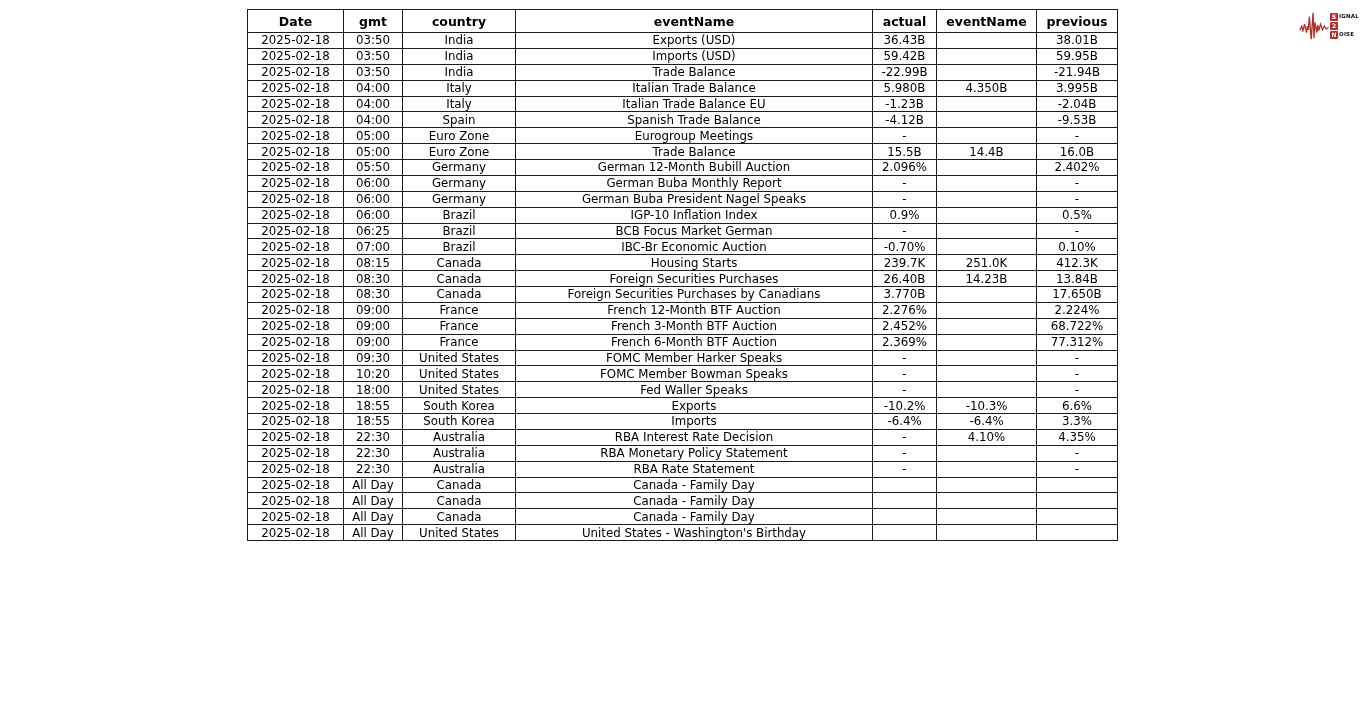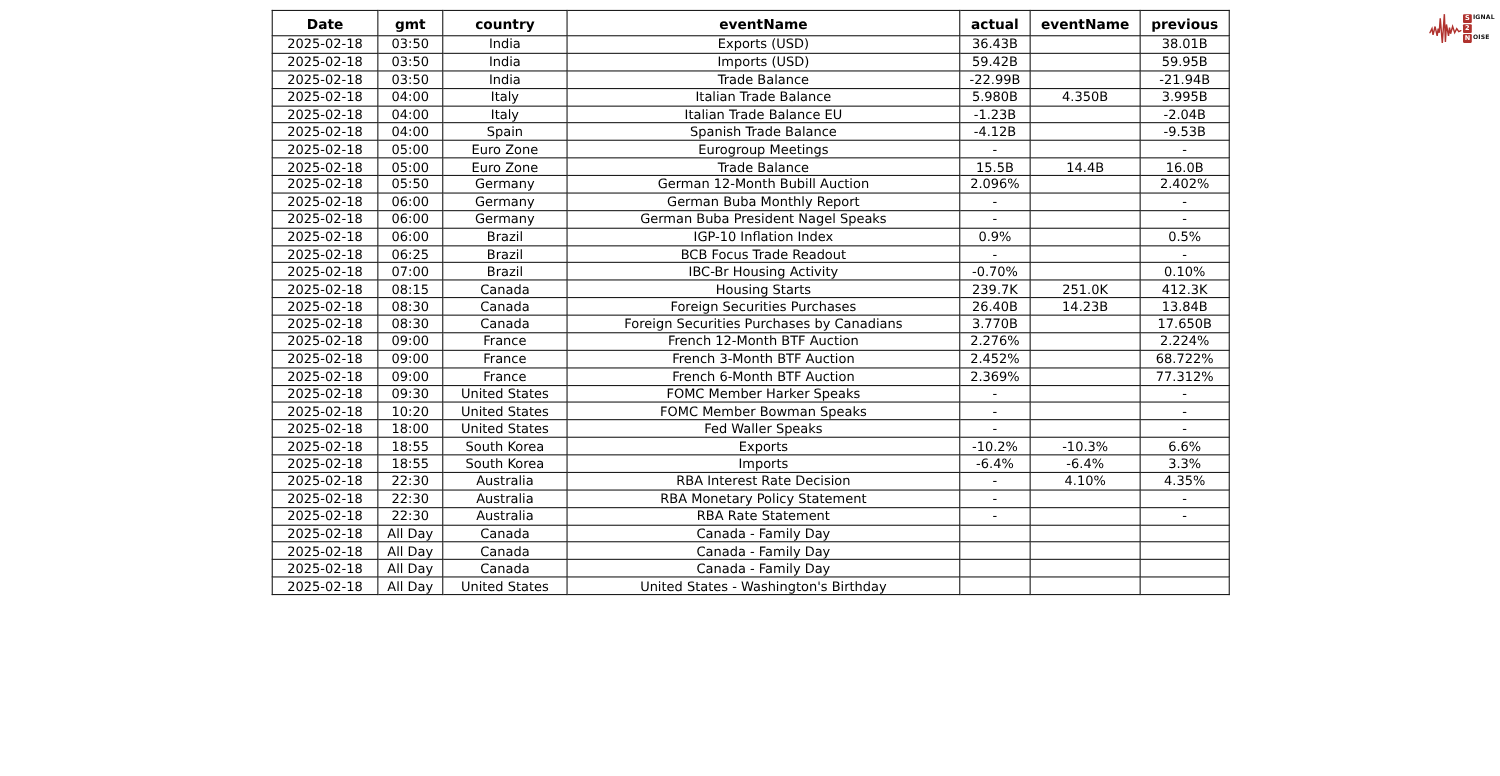--- a/index.html
+++ b/index.html
@@ -219,30 +219,30 @@
         <td>Brazil</td>
         <td>IGP-10 Inflation Index</td>
         <td>0.9%</td>
         <td></td>
         <td>0.5%</td>
       </tr>
       <tr>
         <td>2025-02-18</td>
         <td>06:25</td>
         <td>Brazil</td>
-        <td>BCB Focus Trade Readout</td>
+        <td>BCB Focus Market German</td>
         <td>-</td>
         <td></td>
         <td>-</td>
       </tr>
       <tr>
         <td>2025-02-18</td>
         <td>07:00</td>
         <td>Brazil</td>
-        <td>IBC-Br Housing Activity</td>
+        <td>IBC-Br Economic Auction</td>
         <td>-0.70%</td>
         <td></td>
         <td>0.10%</td>
       </tr>
       <tr>
         <td>2025-02-18</td>
         <td>08:15</td>
         <td>Canada</td>
         <td>Housing Starts</td>
         <td>239.7K</td>

